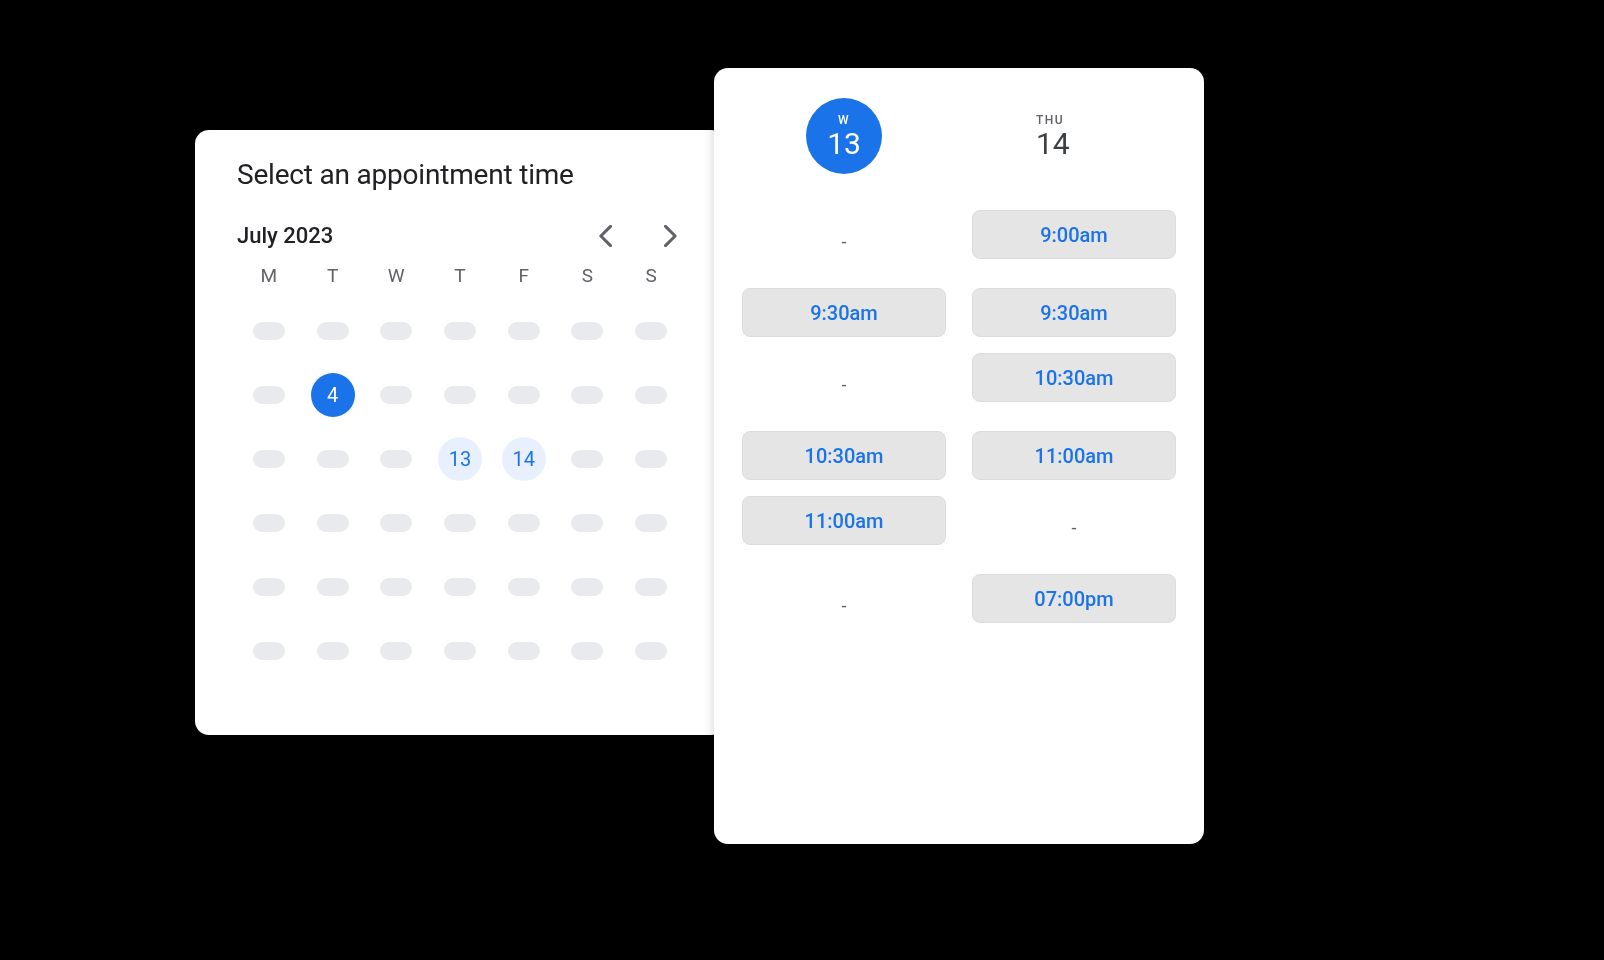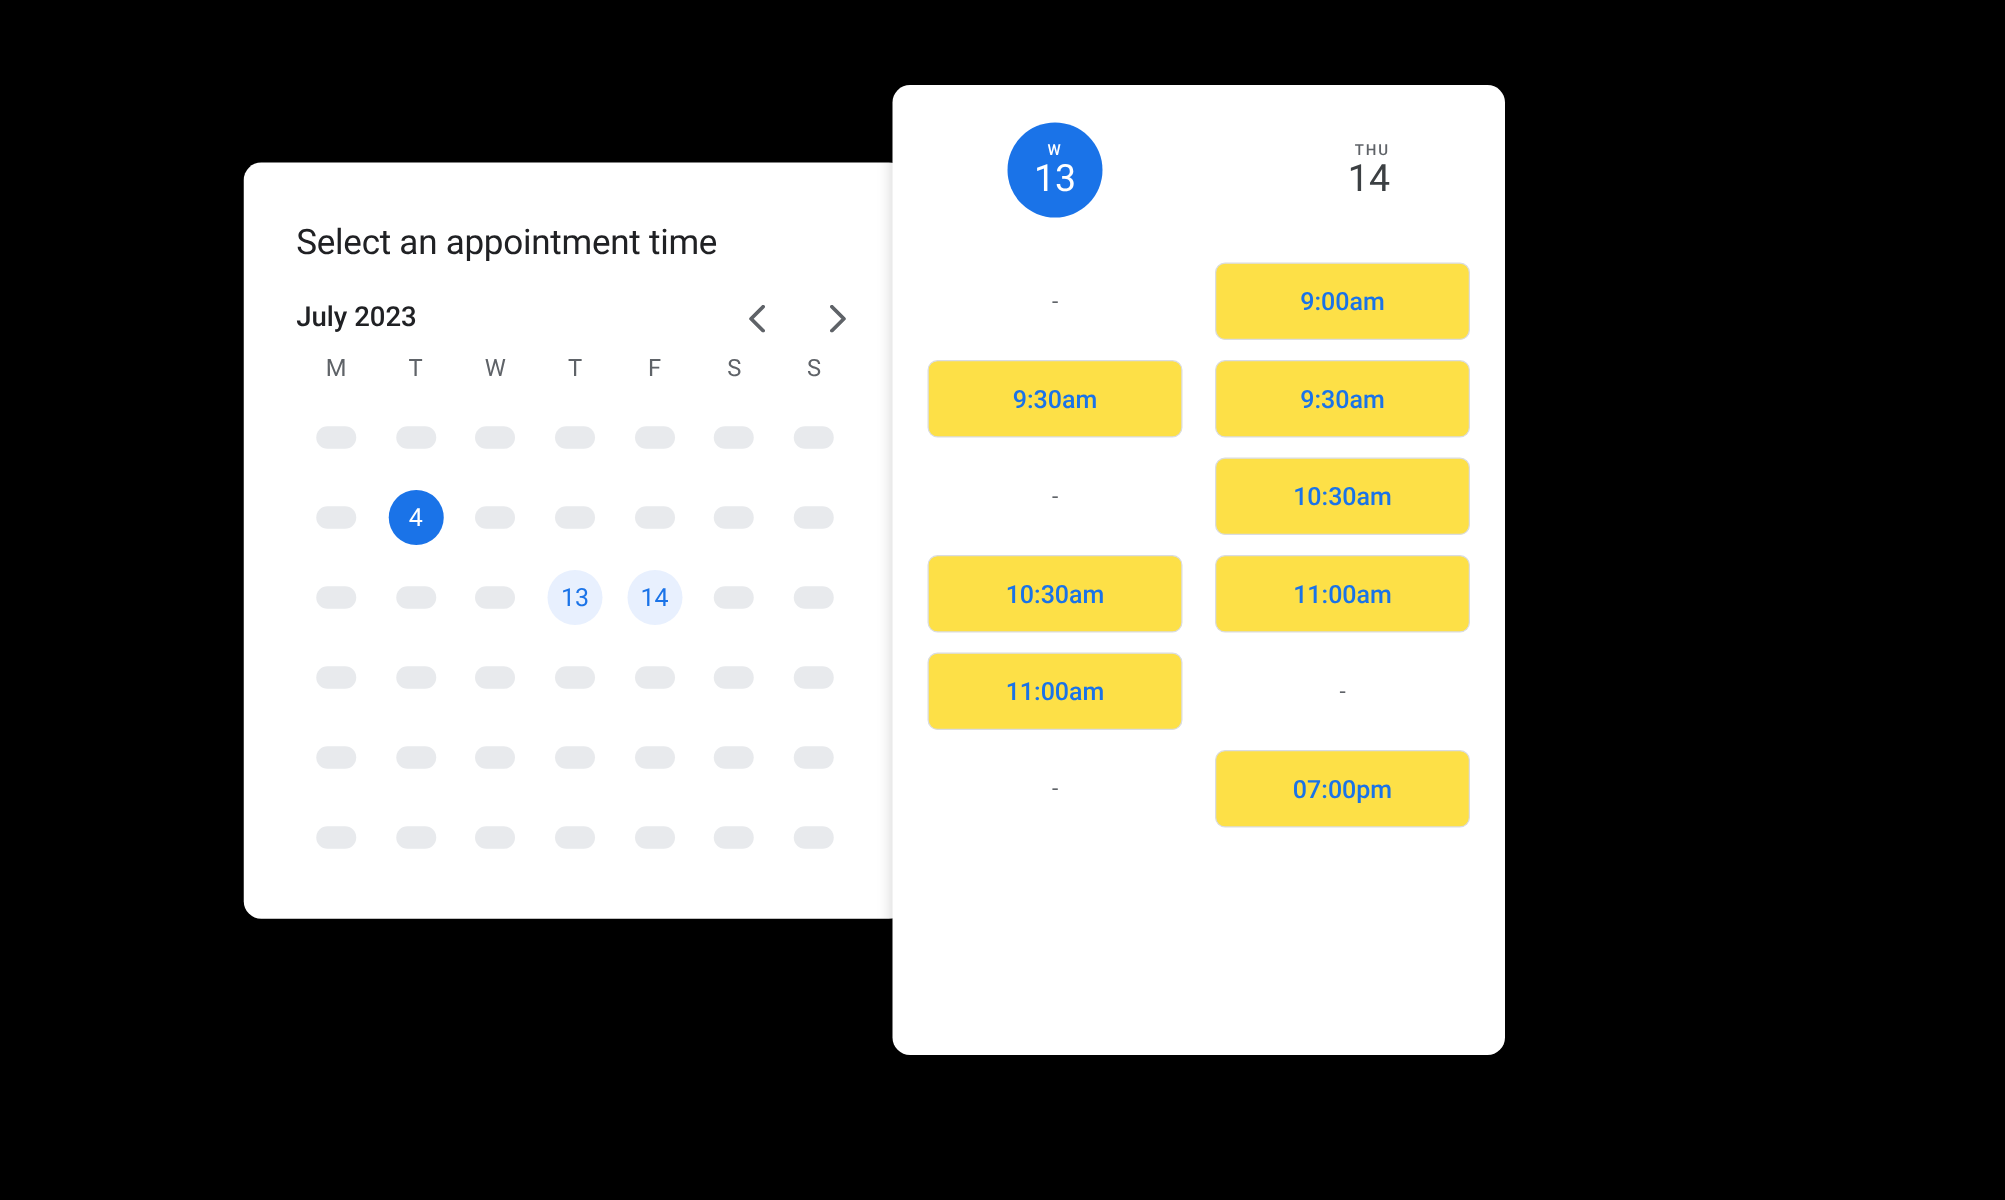--- a/index.html
+++ b/index.html
@@ -26,21 +26,21 @@
     
     .calendar-card {
       position: absolute;
       left: 195px;
       top: 130px;
       width: 530px;
       height: 605px;
       background: #ffffff;
       border-radius: 14px;
       box-shadow: 0 2px 10px rgba(0,0,0,0.15);
-      padding: 47px 42px 30px 42px;
+      padding: 28px 42px 30px 42px;
     }
     
     .calendar-title {
       font-size: 28px;
       font-weight: 400;
       color: #202124;
       margin-bottom: 32px;
       letter-spacing: -0.2px;
     }
     
@@ -172,21 +172,21 @@
       display: flex;
       flex-direction: column;
       align-items: center;
       justify-content: center;
       color: #ffffff;
     }
     
     .day-header-plain {
       display: flex;
       flex-direction: column;
-      align-items: flex-end;
+      align-items: flex-start;
       justify-content: center;
       width: 76px;
       height: 76px;
     }
     
     .day-header-abbr {
       font-size: 12px;
       font-weight: 500;
       letter-spacing: 1.5px;
       text-transform: uppercase;
@@ -215,31 +215,31 @@
       color: #3c4043;
     }
     
     .slots-grid {
       display: grid;
       grid-template-columns: 1fr 1fr;
       gap: 16px 26px;
     }
     
     .slot-available {
-      height: 62px;
+      height: 49px;
       border: 1px solid #dadce0;
       border-radius: 8px;
       display: flex;
       align-items: center;
       justify-content: center;
       font-size: 20px;
       font-weight: 500;
       color: #1a73e8;
       cursor: pointer;
-      background: #fde047;
+      background: #e5e5e5;
     }
     
     .slot-empty {
       height: 62px;
       display: flex;
       align-items: center;
       justify-content: center;
       font-size: 18px;
       color: #5f6368;
     }

